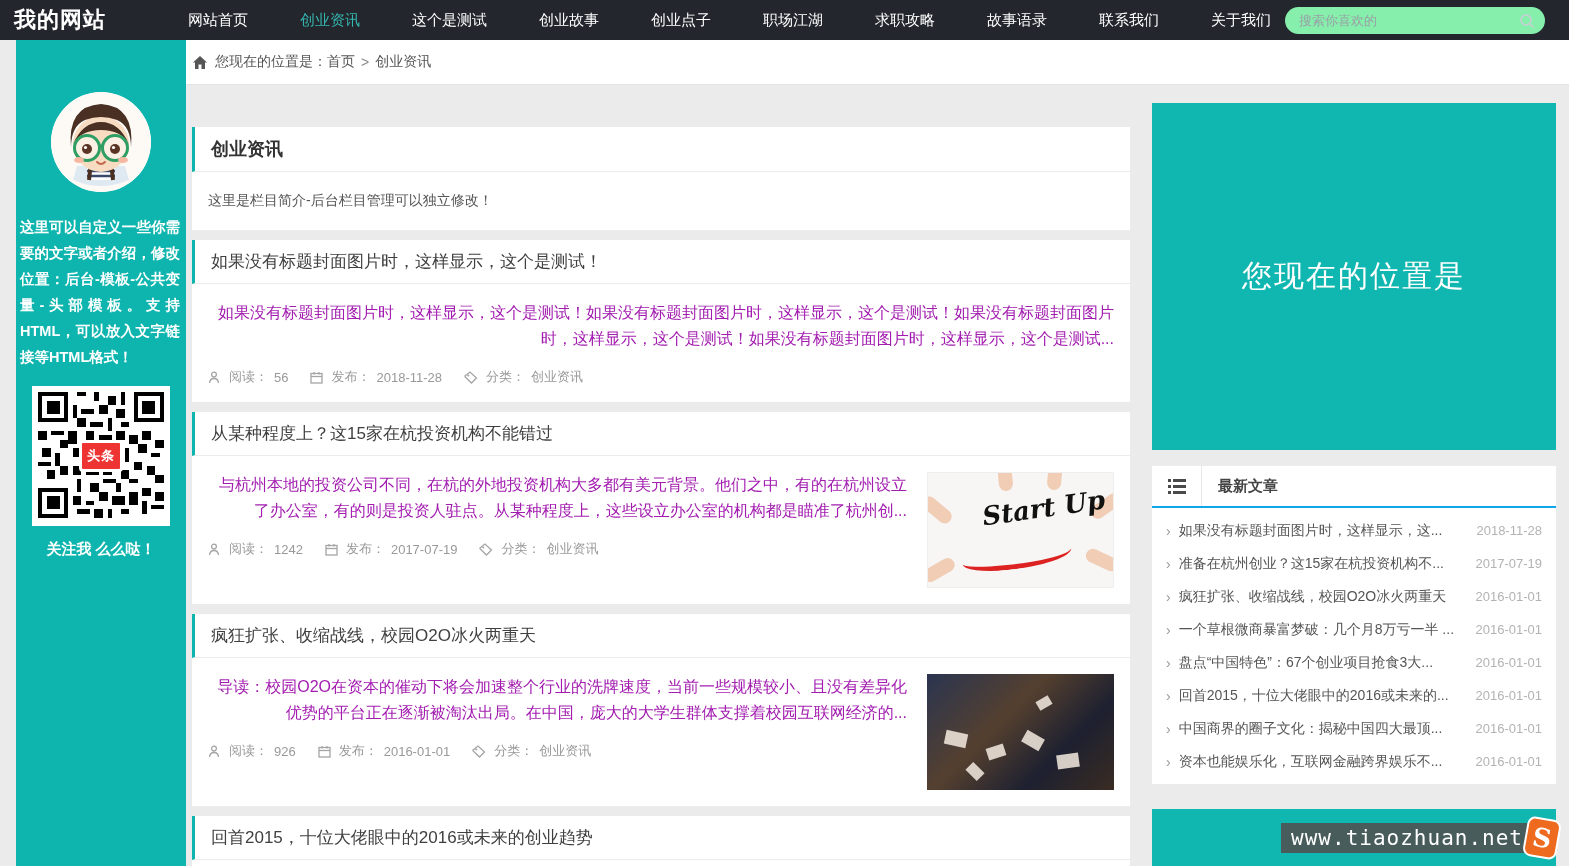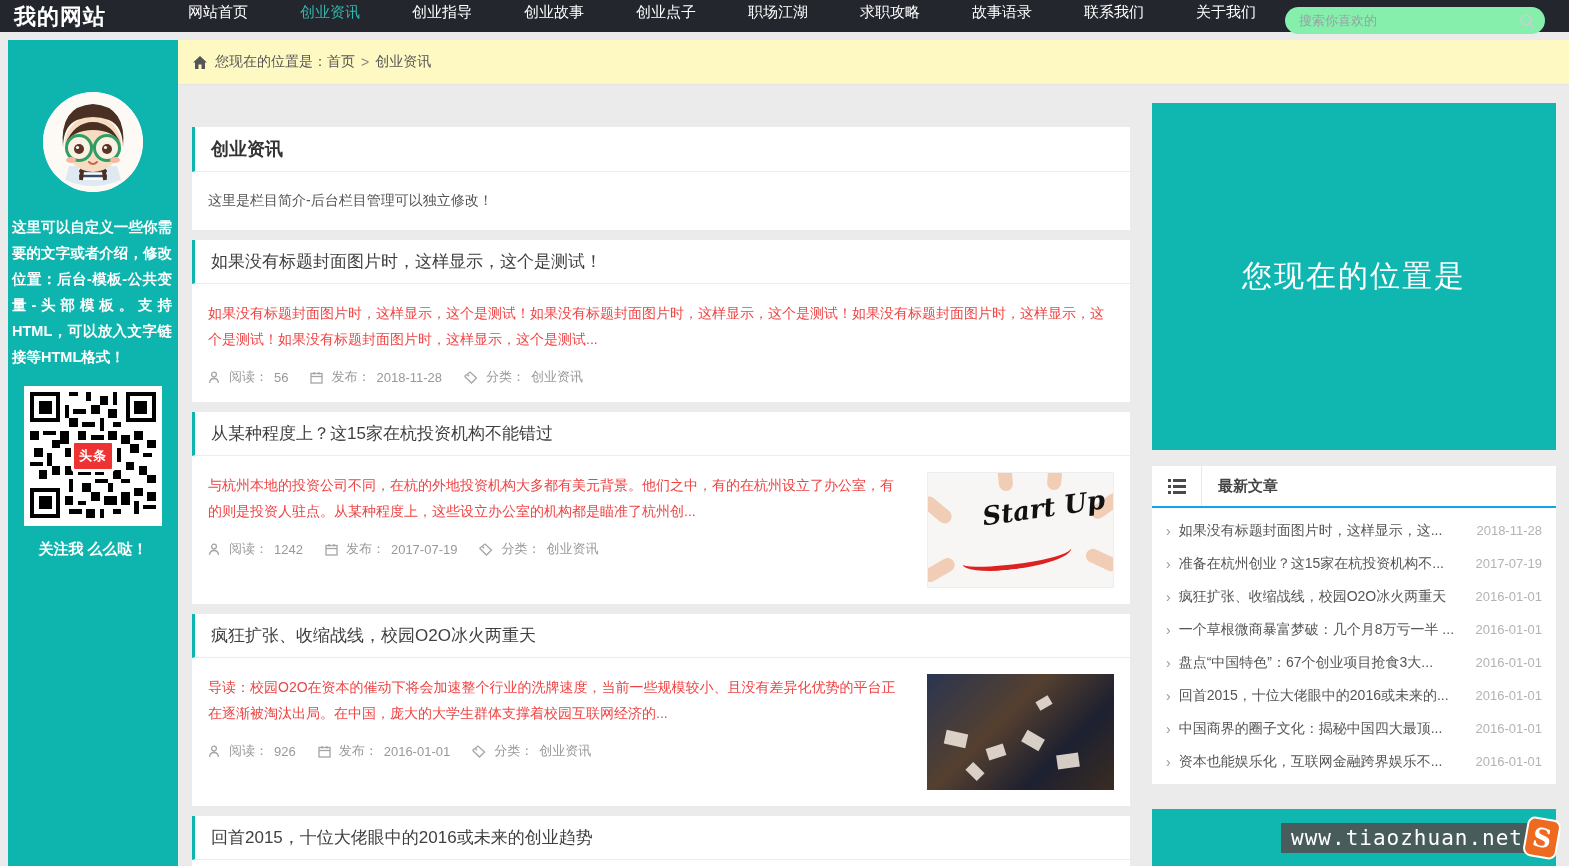--- a/index.html
+++ b/index.html
@@ -1,55 +1,55 @@
 <!DOCTYPE html>
 <html><head>
 <meta charset="utf-8">
 <style>
   * { margin:0; padding:0; box-sizing:border-box; }
   html,body { width:1569px; height:866px; overflow:hidden; }
   body { font-family:"Liberation Sans","DejaVu Sans",sans-serif; background:#ebebeb; color:#333; }
   .page { position:relative; width:1569px; height:866px; overflow:hidden; }
 
   
-  .topnav { position:absolute; top:0; left:0; right:0; height:32px; background:#23262d; display:flex; align-items:flex-end; z-index:30; }
+  .topnav { position:absolute; top:0; left:0; right:0; height:40px; background:#23262d; display:flex; align-items:center; z-index:30; }
   .site-title { color:#fff; font-size:22px; font-weight:bold; padding:0 20px 0 14px; letter-spacing:1px; }
   .nav-menu { display:flex; list-style:none; height:40px; margin-left:36px; }
   .nav-menu li { display:flex; align-items:center; padding:12px 26px; font-size:15px; color:#fff; cursor:pointer; }
   .nav-menu li.active { color:#35b6ae; }
   .searchbox { position:absolute; right:24px; top:7px; width:260px; height:27px; background:#86efac; border-radius:14px; display:flex; align-items:center; padding:0 10px 0 14px; }
   .searchbox input { flex:1; border:none; outline:none; font-size:13px; color:#666; background:transparent; font-family:inherit; }
   .searchbox input::placeholder { color:#9aa0a6; }
   .search-icon svg { display:block; }
 
   
-  .lsidebar { position:absolute; top:40px; left:8px; width:170px; bottom:0; background:#0db5ae; color:#fff; z-index:20; }
+  .lsidebar { position:absolute; top:40px; left:16px; width:170px; bottom:0; background:#0db5ae; color:#fff; z-index:20; }
   .avatar-wrap { width:100px; height:100px; margin:52px auto 0; border-radius:50%; overflow:hidden; background:#fff; }
   .intro { padding:22px 6px 0 4px; font-size:14.5px; line-height:26px; color:#fff; font-weight:bold; text-align:justify; }
   .qr-wrap { position:relative; width:138px; height:140px; margin:16px auto 0; background:#fff; padding:6px; }
   .qr-badge { position:absolute; left:50%; top:50%; transform:translate(-50%,-50%); background:#e33; color:#fff; font-size:13px; font-weight:bold; padding:4px 5px; border:3px solid #fff; border-radius:4px; letter-spacing:1px; white-space:nowrap; }
   .qr-caption { text-align:center; font-size:15px; font-weight:bold; margin-top:14px; color:#fff; }
 
   
-  .crumbbar { position:absolute; top:40px; left:170px; right:0; height:45px; background:#fef9c3; border-bottom:1px solid #e4e4e4; display:flex; align-items:center; padding-left:22px; font-size:14px; color:#555; }
+  .crumbbar { position:absolute; top:40px; left:170px; right:0; height:45px; background:#ffffff; border-bottom:1px solid #e4e4e4; display:flex; align-items:center; padding-left:22px; font-size:14px; color:#555; }
   .crumbbar .home-icon { margin-right:7px; display:flex; }
   .crumb-link { color:#555; cursor:pointer; }
   .crumb-sep { margin:0 6px; color:#888; }
 
   
   .content { position:absolute; top:85px; left:170px; right:0; bottom:0; display:flex; padding:18px 13px 0 22px; overflow:hidden; }
   .col-main { width:938px; margin-top:24px; }
   .col-right { width:404px; margin-left:22px; }
 
   .card { background:#fff; margin-bottom:10px; }
   .card-title { border-left:3px solid #0db5ae; border-bottom:1px solid #ececec; padding:10px 16px; font-size:17px; color:#3f3f3f; cursor:pointer; }
   .card-title.cat { font-size:18px; font-weight:bold; color:#333; }
   .card-body { padding:16px; overflow:hidden; }
   .cat-intro { font-size:14px; color:#555; padding:20px 16px; }
-  .excerpt { font-size:14px; color:#ef4444; line-height:26px; max-height:52px; overflow:hidden; }
+  .excerpt { font-size:16px; color:#a21caf; line-height:26px; max-height:52px; overflow:hidden;text-align:right; }
   .with-thumb .excerpt { margin-right:207px; }
   .thumb { float:right; width:187px; height:116px; margin-left:20px; overflow:hidden; position:relative; cursor:pointer; }
   .meta { margin-top:16px; font-size:13px; color:#999; display:flex; align-items:center; gap:6px; }
   .meta .m-ico { display:flex; margin-right:2px; }
   .meta .gap { width:10px; }
 
   
   .thumb-startup { background:#f7f6f4; border:1px solid #eee; }
   .thumb-startup .su-text { position:absolute; left:54px; top:22px; font-family:"DejaVu Serif",serif; font-style:italic; font-weight:bold; font-size:26px; color:#111; transform:rotate(-8deg); line-height:26px; text-align:center; }
   .thumb-startup .su-swoosh { position:absolute; left:34px; bottom:18px; width:110px; height:26px; border-bottom:5px solid #d22; border-radius:0 0 60% 40%; transform:rotate(-6deg); }
@@ -79,21 +79,21 @@
 </head>
 <body>
 
 <div class="page">
 
   <header class="topnav">
     <div class="site-title">我的网站</div>
     <ul class="nav-menu">
       <li>网站首页</li>
       <li class="active">创业资讯</li>
-      <li>创业指导</li>
+      <li>这个是测试</li>
       <li>创业故事</li>
       <li>创业点子</li>
       <li>职场江湖</li>
       <li>求职攻略</li>
       <li>故事语录</li>
       <li>联系我们</li>
       <li>关于我们</li>
     </ul>
     <div class="searchbox">
       <input type="text" placeholder="搜索你喜欢的" style="">

